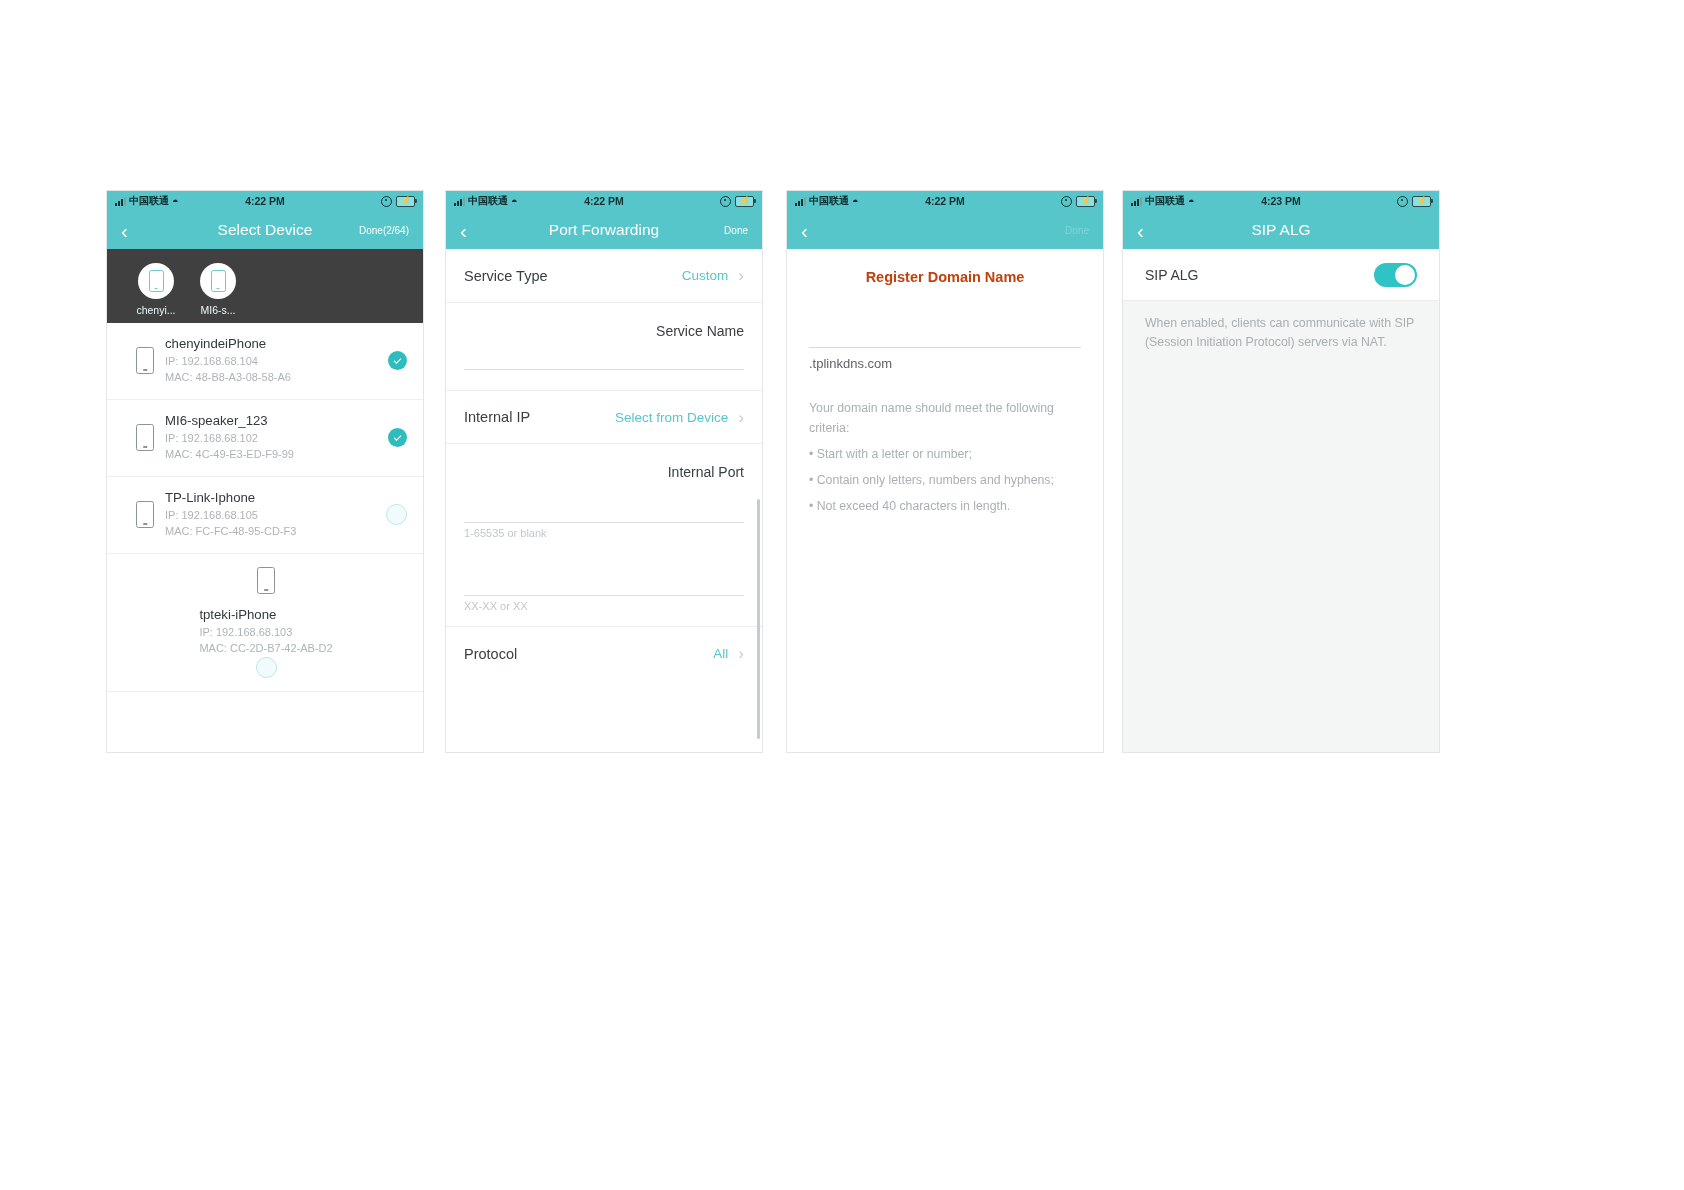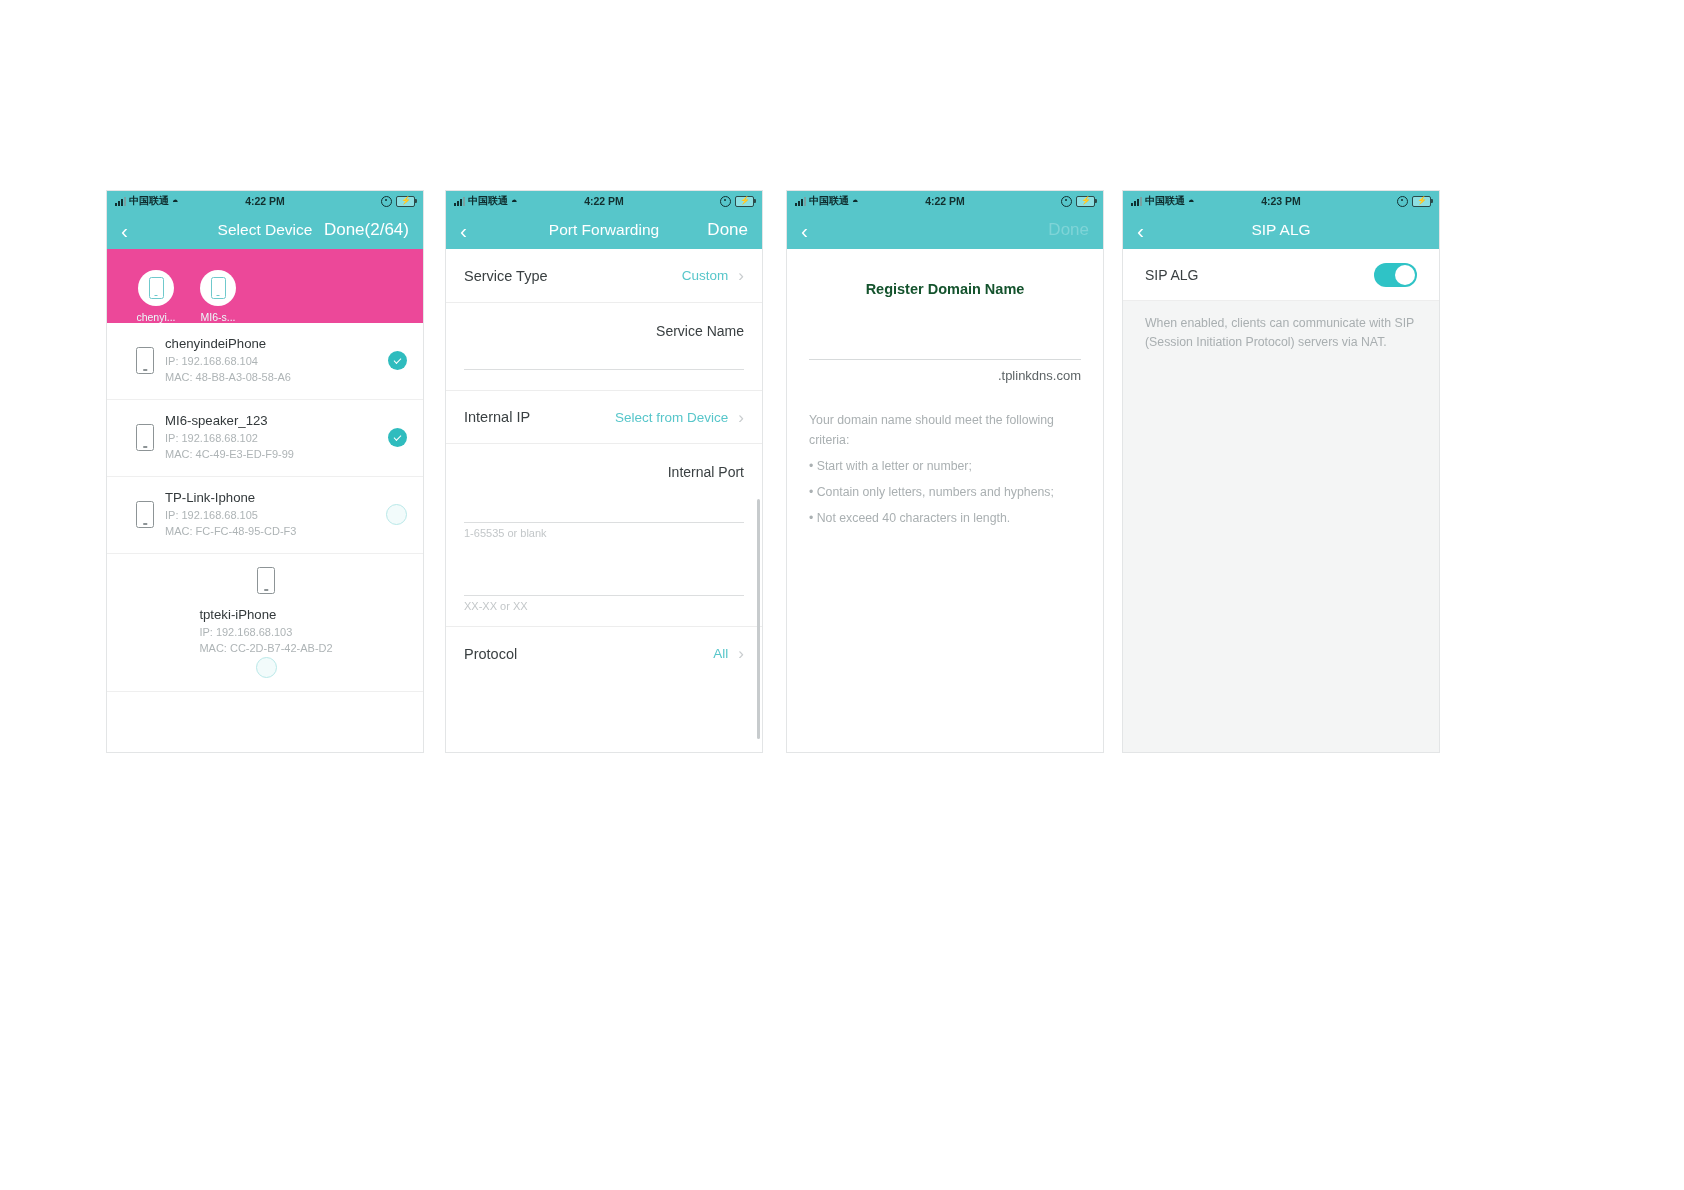--- a/index.html
+++ b/index.html
@@ -125,32 +125,32 @@
     position: absolute;
     left: 0; right: 0;
     text-align: center;
     color: #ffffff;
     font-size: 15.5px;
     pointer-events: none;
   }
   .nav-right {
     margin-left: auto;
     color: #ffffff;
-    font-size: 17px;
+    font-size: 10px;
     z-index: 2;
     cursor: pointer;
   }
   .nav-right.disabled { color: #7fd4d7; }
 
   
   .chips {
-    background: #ec4899;
+    background: #404040;
     height: 74px;
     display: flex;
-    align-items: flex-end;
+    align-items: center;
     padding: 6px 0 0 24px;
     box-sizing: border-box;
     gap: 12px;
   }
   .chip { width: 50px; text-align: center; cursor: pointer; }
   .chip-circle {
     width: 36px; height: 36px;
     border-radius: 50%;
     background: #ffffff;
     margin: 0 auto;
@@ -278,30 +278,30 @@
     background: #c7cbcd;
     border-radius: 2px;
   }
 
   
   .ddns-body { background: #ffffff; height: 505px; padding: 0 22px; box-sizing: border-box; }
   .ddns-title {
     text-align: center;
     font-size: 14.5px;
     font-weight: bold;
-    color: #14532d;
-    padding-top: 32px;
+    color: #c2410c;
+    padding-top: 20px;
   }
   .ddns-inputline {
     border-bottom: 1px solid #d7dadb;
     height: 42px;
     margin-top: 20px;
   }
   .ddns-suffix {
-    text-align: right;
+    text-align: left;
     font-size: 13px;
     color: #5d6466;
     padding-top: 8px;
   }
   .ddns-criteria {
     margin-top: 28px;
     font-size: 12.3px;
     color: #aab0b2;
     line-height: 1.62;
   }

